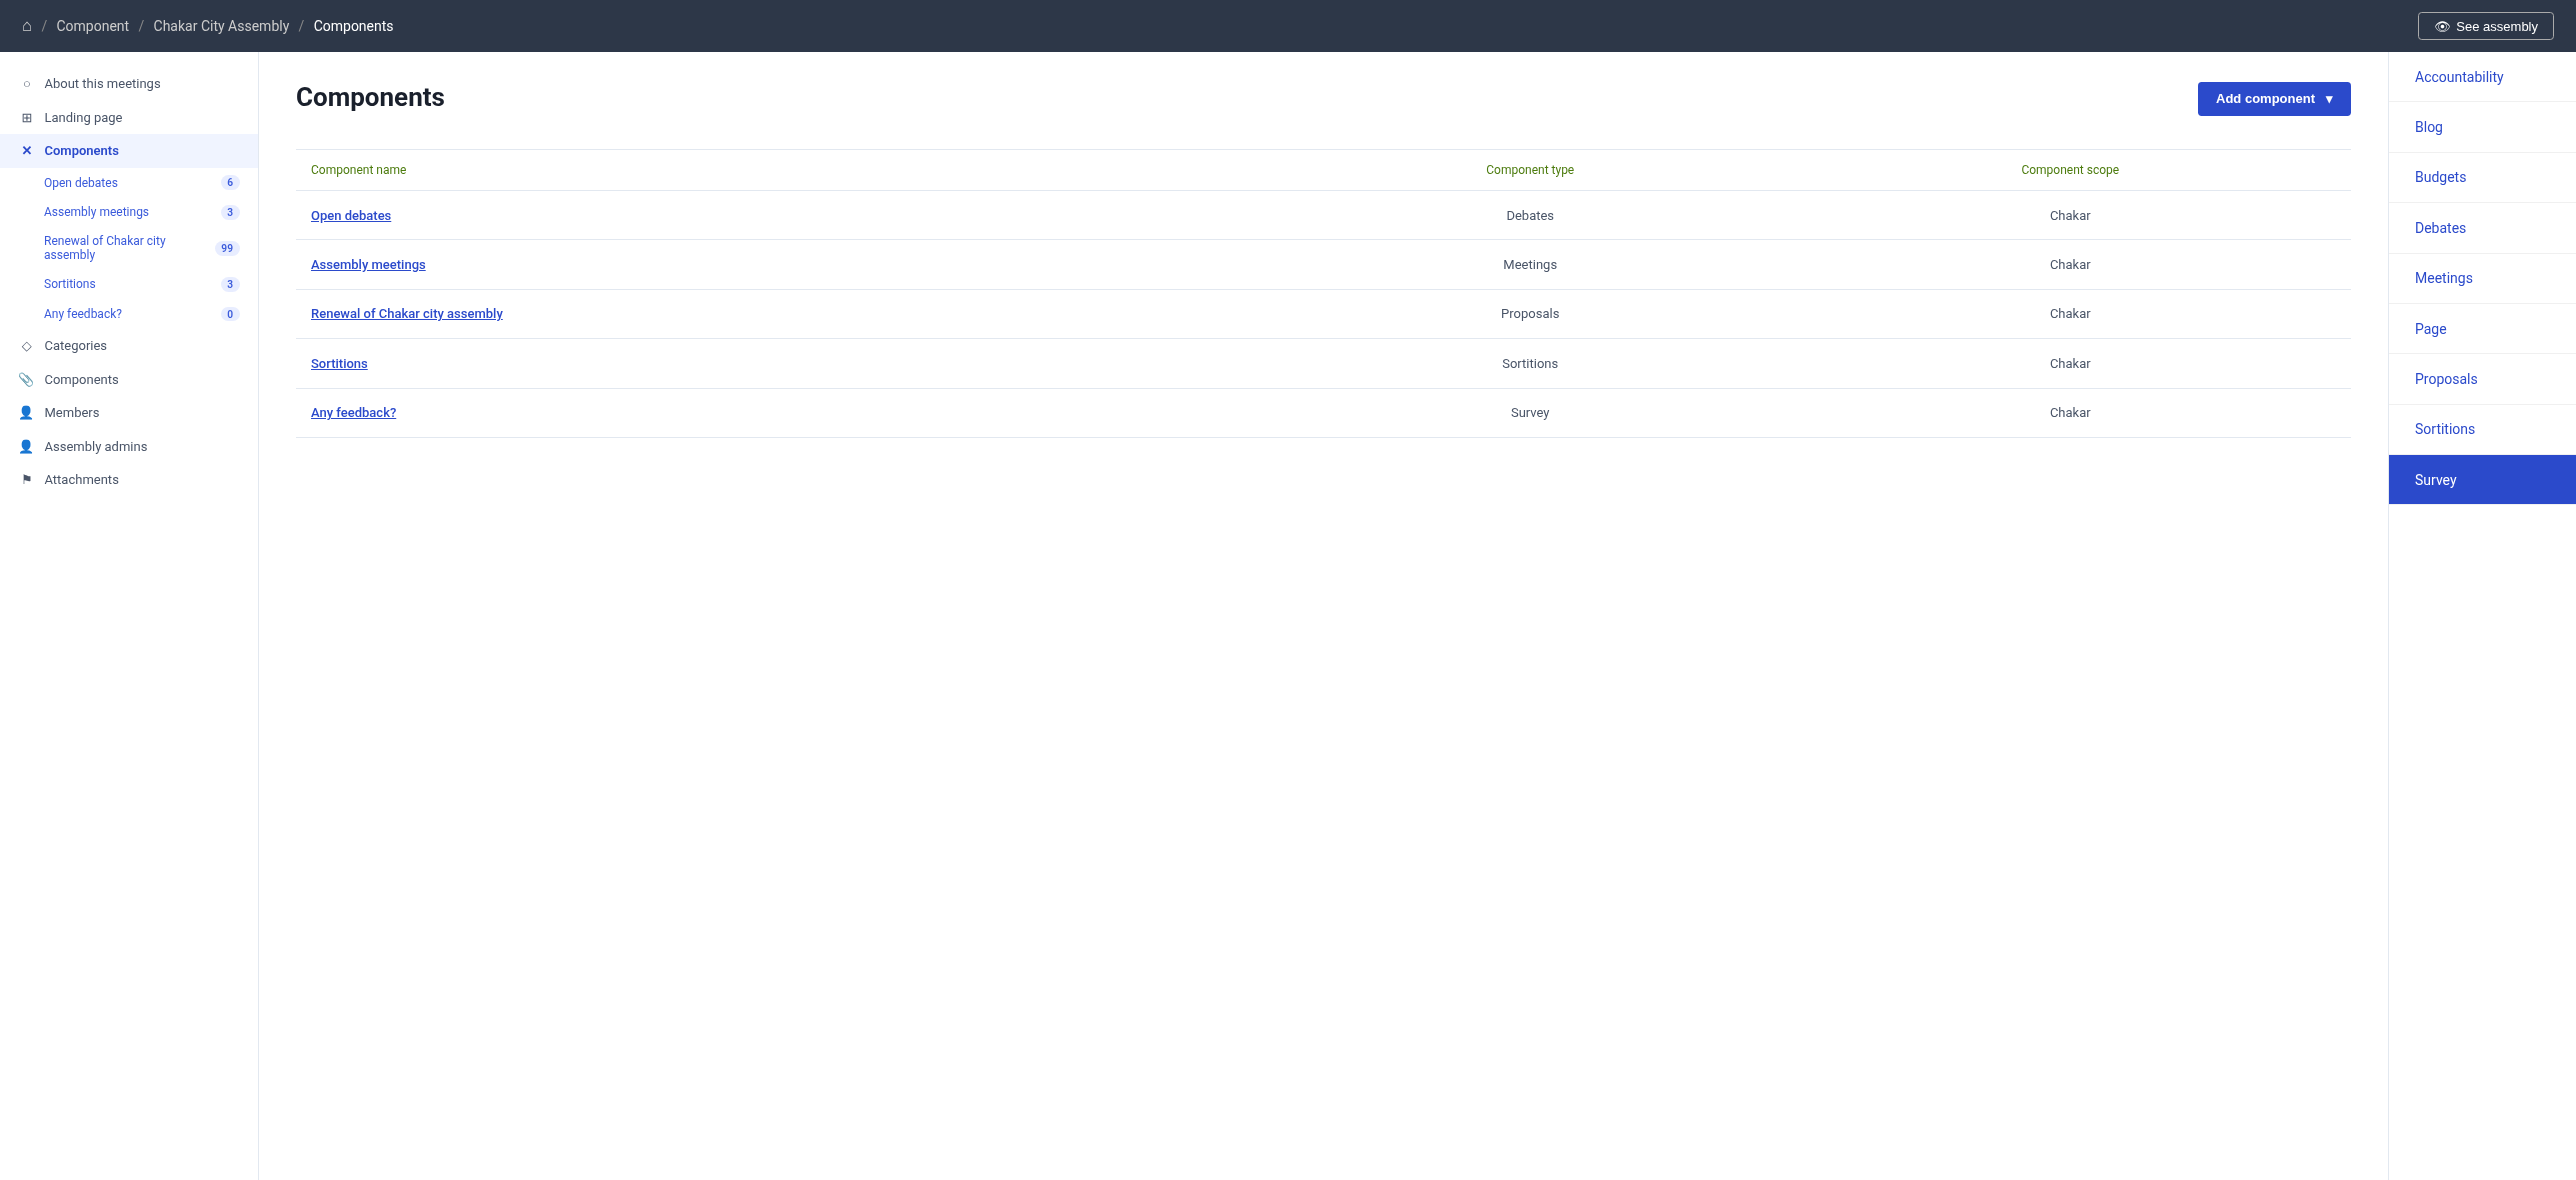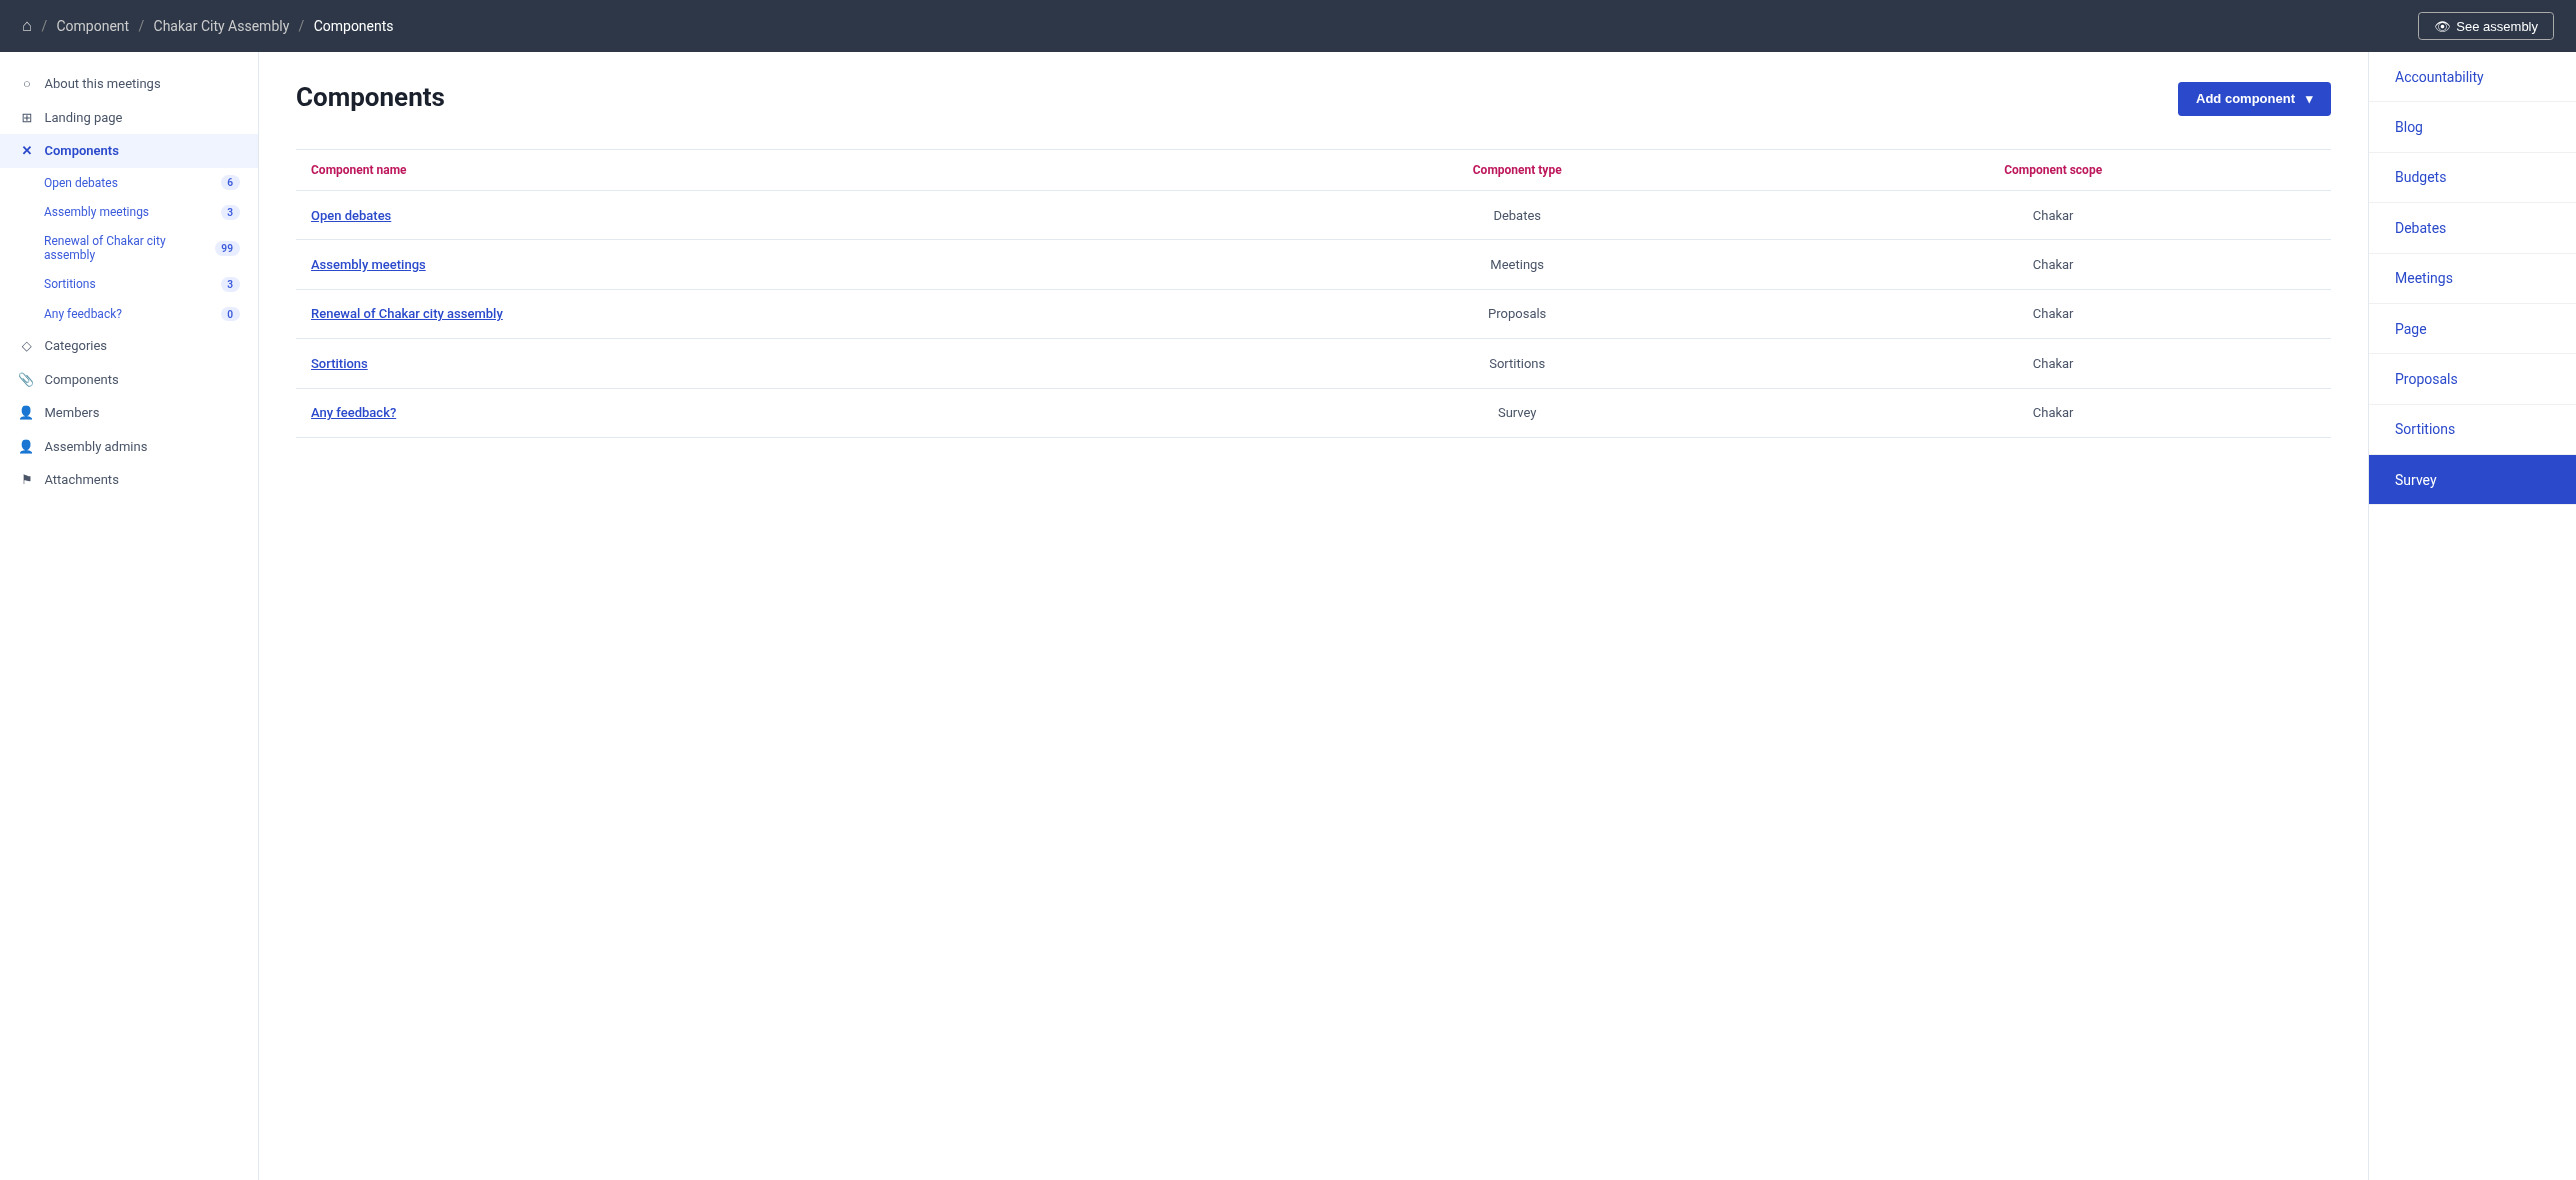--- a/index.html
+++ b/index.html
@@ -109,22 +109,22 @@
 
     
     .components-table {
       width: 100%;
       border-collapse: collapse;
       font-size: 13px;
     }
     .components-table th {
       text-align: left;
       padding: 13px 15px;
-      font-weight: 700;
-      color: #be185d;
+      font-weight: 400;
+      color: #4d7c0f;
       font-size: 12px;
       border-bottom: 0.9px solid #e2e8f0;
     }
     .components-table td {
       padding: 16.7px 15px;
       border-bottom: 0.9px solid #e2e8f0;
       color: #4a5568;
     }
     .components-table td.name-cell a {
       color: #2b4acb;
@@ -133,21 +133,21 @@
     }
     .components-table td.type-cell, .components-table td.scope-cell {
       text-align: center;
     }
     .components-table th.type-header, .components-table th.scope-header {
       text-align: center;
     }
 
     
     .right-panel {
-      width: 208px;
+      width: 188px;
       background: #fff;
       border-left: 0.9px solid #e2e8f0;
       overflow-y: auto;
       flex-shrink: 0;
     }
     .right-panel-item {
       display: block;
       padding: 16.7px 26px;
       font-size: 14px;
       color: #2b4acb;

